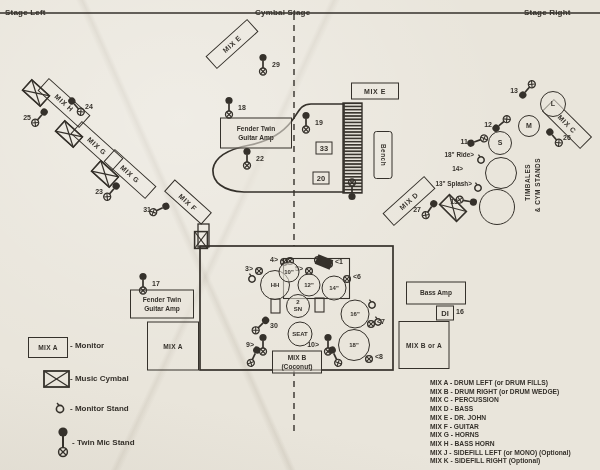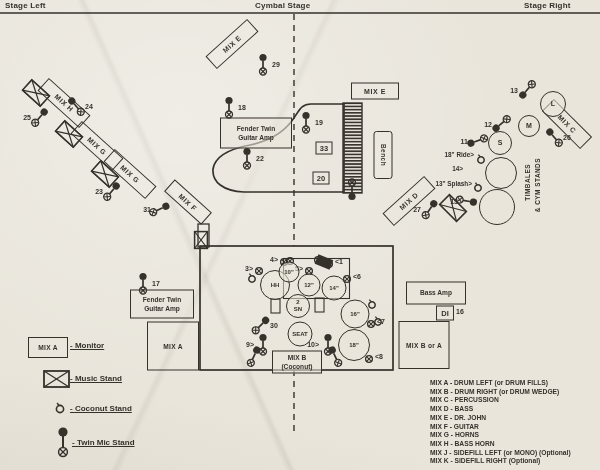--- a/index.html
+++ b/index.html
@@ -7,40 +7,40 @@
     position:relative;width:600px;height:470px;overflow:hidden;
     font-family:"Liberation Sans",sans-serif;color:#35312b;
     background:
       radial-gradient(ellipse at 30% 25%, rgba(255,255,255,.30), transparent 55%),
       linear-gradient(115deg, transparent 40.2%, rgba(120,108,88,.10) 40.8%, transparent 41.6%),
       linear-gradient(246deg, transparent 63.4%, rgba(120,108,88,.12) 64%, transparent 64.8%),
       linear-gradient(12deg, rgba(120,108,88,.06), transparent 18%),
       #e9e5db;
   }
   #shapes{position:absolute;left:0;top:0;}
-  .hdr{position:absolute;top:1px;font:bold 8px "Liberation Sans",sans-serif;letter-spacing:.2px;}
+  .hdr{position:absolute;top:8px;font:bold 8px "Liberation Sans",sans-serif;letter-spacing:.2px;}
   .monbox{position:absolute;border:1.6px solid #35312b;display:flex;align-items:center;justify-content:center;
           font:bold 7px "Liberation Sans",sans-serif;letter-spacing:.6px;white-space:nowrap;}
   .wedge{position:absolute;border:1.8px solid #35312b;display:flex;align-items:center;justify-content:center;
          font:bold 6.6px "Liberation Sans",sans-serif;letter-spacing:.3px;text-align:center;}
   .box2{position:absolute;border:1.5px solid #35312b;display:flex;flex-direction:column;align-items:center;justify-content:center;
         font:bold 6.6px "Liberation Sans",sans-serif;line-height:1.3;text-align:center;background:rgba(233,229,219,.6);}
   .numbox{position:absolute;border:1.4px solid #35312b;width:15px;height:11px;display:flex;align-items:center;justify-content:center;
           font:bold 7.5px "Liberation Sans",sans-serif;}
   .circ{position:absolute;border:1.5px solid #35312b;border-radius:50%;display:flex;flex-direction:column;align-items:center;justify-content:center;
         font:bold 6px "Liberation Sans",sans-serif;line-height:1.1;background:rgba(233,229,219,.55);}
   .lbl{position:absolute;font:bold 7px "Liberation Sans",sans-serif;white-space:nowrap;}
   .plbl{position:absolute;font:bold 6.4px "Liberation Sans",sans-serif;white-space:nowrap;transform:translateX(-100%);}
   .icon{position:absolute;}
   .vbox{position:absolute;border:1.5px solid #35312b;border-radius:3px;display:flex;align-items:center;justify-content:center;}
   .vtext{writing-mode:vertical-rl;font:bold 6.4px "Liberation Sans",sans-serif;letter-spacing:.5px;}
   .vtext.flip{transform:rotate(180deg);}
   #mixlist{position:absolute;left:430px;top:379px;width:168px;}
   #mixlist div{font:bold 6.7px "Liberation Sans",sans-serif;line-height:8.7px;white-space:nowrap;}
-  .leglbl{position:absolute;font:bold 8px "Liberation Sans",sans-serif;text-decoration:underline;}
+  .leglbl{position:absolute;font:bold 8px "Liberation Sans",sans-serif;}
 </style>
 </head>
 <body>
 
 <div id="stage">
 
   <svg id="shapes" width="600" height="470">
     <defs>
       <pattern id="keys" width="4" height="3.2" patternUnits="userSpaceOnUse">
         <rect width="4" height="1.7" fill="#3a362f"></rect>
@@ -65,26 +65,26 @@
 
   <div class="wedge" style="left:28px;top:337px;width:38px;height:19px;">
     <span>MIX A</span>
   </div>
   <span class="leglbl" style="left:70px;top:341px;">- Monitor</span>
   <svg class="icon" style="left:43px;top:370px;" width="27" height="18" viewBox="0 0 27 18">
     <rect x="1" y="1" width="25" height="16" fill="none" stroke="#35312b" stroke-width="1.8"></rect>
     <line x1="1" y1="1" x2="26" y2="17" stroke="#35312b" stroke-width="1.3"></line>
     <line x1="26" y1="1" x2="1" y2="17" stroke="#35312b" stroke-width="1.3"></line>
   </svg>
-  <span class="leglbl" style="left:70px;top:374px;">- Music Stand</span>
+  <span class="leglbl" style="left:70px;top:374px;">- Music Cymbal</span>
   <svg class="icon" style="left:53px;top:402px;" width="14" height="14" viewBox="-7 -7 14 14">
     <circle r="3.6" fill="none" stroke="#35312b" stroke-width="1.6"></circle>
     <line x1="-1" y1="-3.8" x2="-3" y2="-6" stroke="#35312b" stroke-width="1.4"></line>
   </svg>
-  <span class="leglbl" style="left:70px;top:404px;">- Coconut Stand</span>
+  <span class="leglbl" style="left:70px;top:404px;">- Monitor Stand</span>
   <svg class="icon" style="left:55px;top:426px;" width="16" height="32" viewBox="-8 -16 16 32">
     <circle cx="0" cy="-10" r="4.6" fill="#35312b"></circle>
     <line x1="0" y1="-6" x2="0" y2="6" stroke="#35312b" stroke-width="2"></line>
     <circle cx="0" cy="10" r="4.4" fill="none" stroke="#35312b" stroke-width="1.5"></circle>
     <line x1="-3" y1="7" x2="3" y2="13" stroke="#35312b" stroke-width="1.2"></line>
     <line x1="3" y1="7" x2="-3" y2="13" stroke="#35312b" stroke-width="1.2"></line>
   </svg>
   <span class="leglbl" style="left:72px;top:438px;">- Twin Mic Stand</span>
 
   <div id="mixlist">

